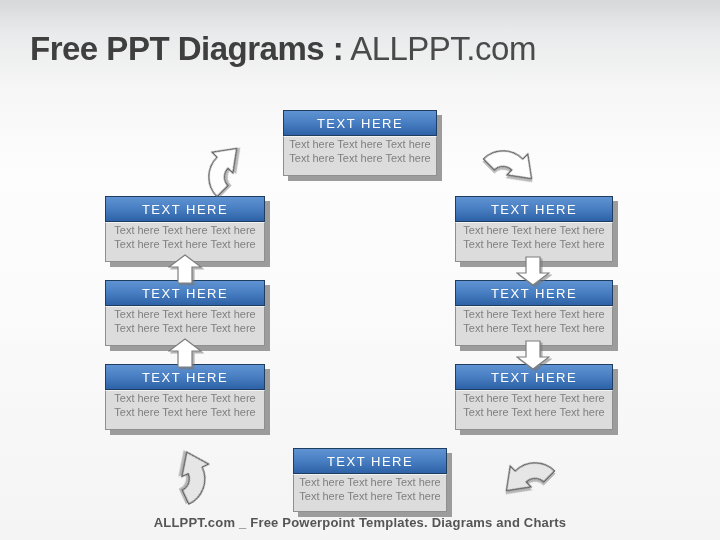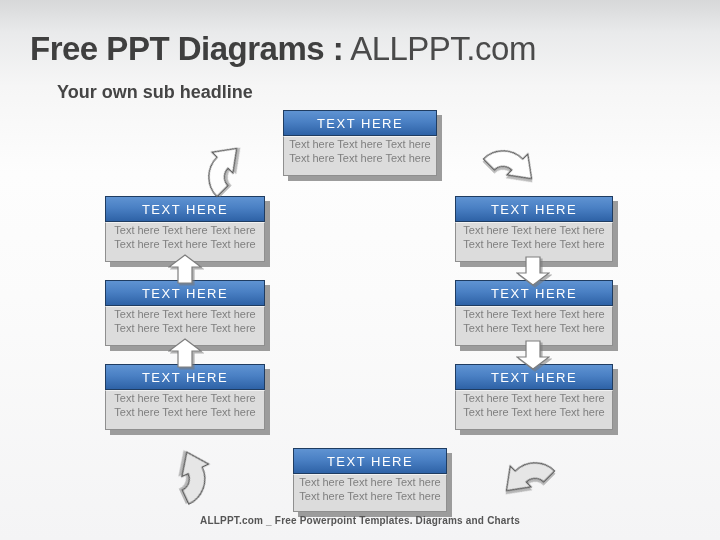--- a/index.html
+++ b/index.html
@@ -49,30 +49,29 @@
   .block-arrow svg{display:block;filter:drop-shadow(2.5px 2.5px 0 rgba(120,120,120,0.55));}
   .block-arrow polygon{fill:#ffffff;stroke:#7e7e7e;stroke-width:1.2;}
   
   .curve{position:absolute;width:62px;height:62px;}
   .curve svg{display:block;width:100%;height:100%;filter:drop-shadow(2px 2px 0 rgba(120,120,120,0.5));}
   .curve path{fill:#fefefe;stroke:#5a5a5a;stroke-width:1.6;stroke-linejoin:miter;}
   .curve.gray path{fill:#e6e6e6;}
   
   #footer{
     position:absolute;left:0;top:515px;width:720px;text-align:center;
-    font-size:10px;font-weight:600;color:#555555;letter-spacing:0.2px;
+    font-size:13px;font-weight:600;color:#555555;letter-spacing:0.2px;
   }
 </style>
 </head>
 <body>
 
 <div id="slide">
 
   <div id="title"><span class="t-main">Free PPT Diagrams :</span><span class="t-brand"> ALLPPT.com</span></div>
-  <div id="subtitle">Your own sub headline</div>
 
   <div class="tbox" style="left:283px;top:110px;width:154px;height:66px">
     <div class="tbox-header">
         <span>TEXT HERE</span>
       </div>
     <div class="tbox-body">
       <div>Text here Text here Text here</div>
       <div>Text here Text here Text here</div>
     </div>
   </div>

